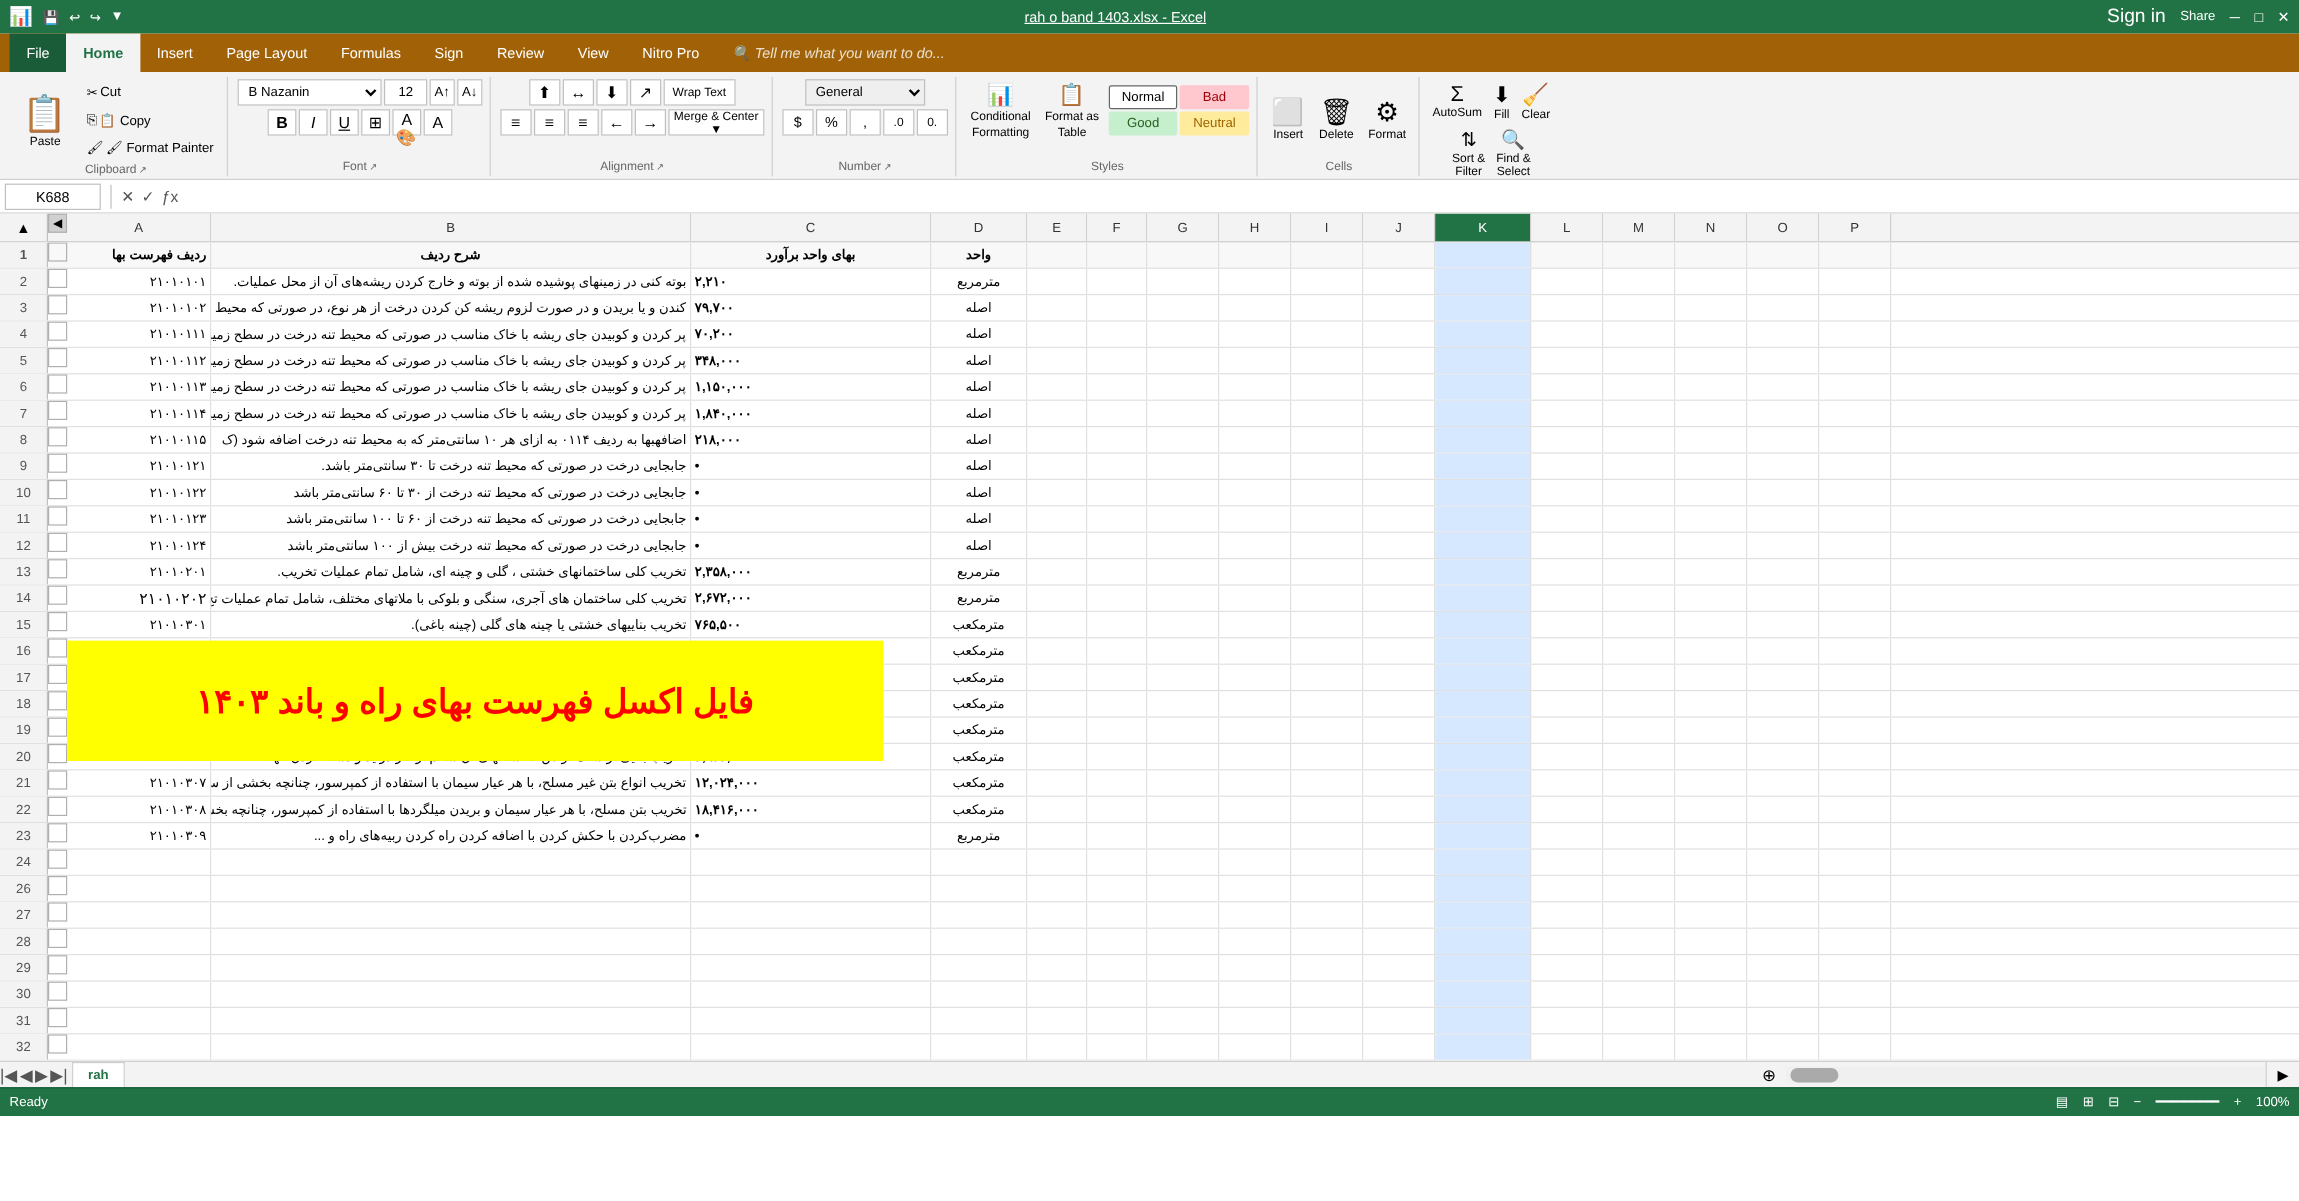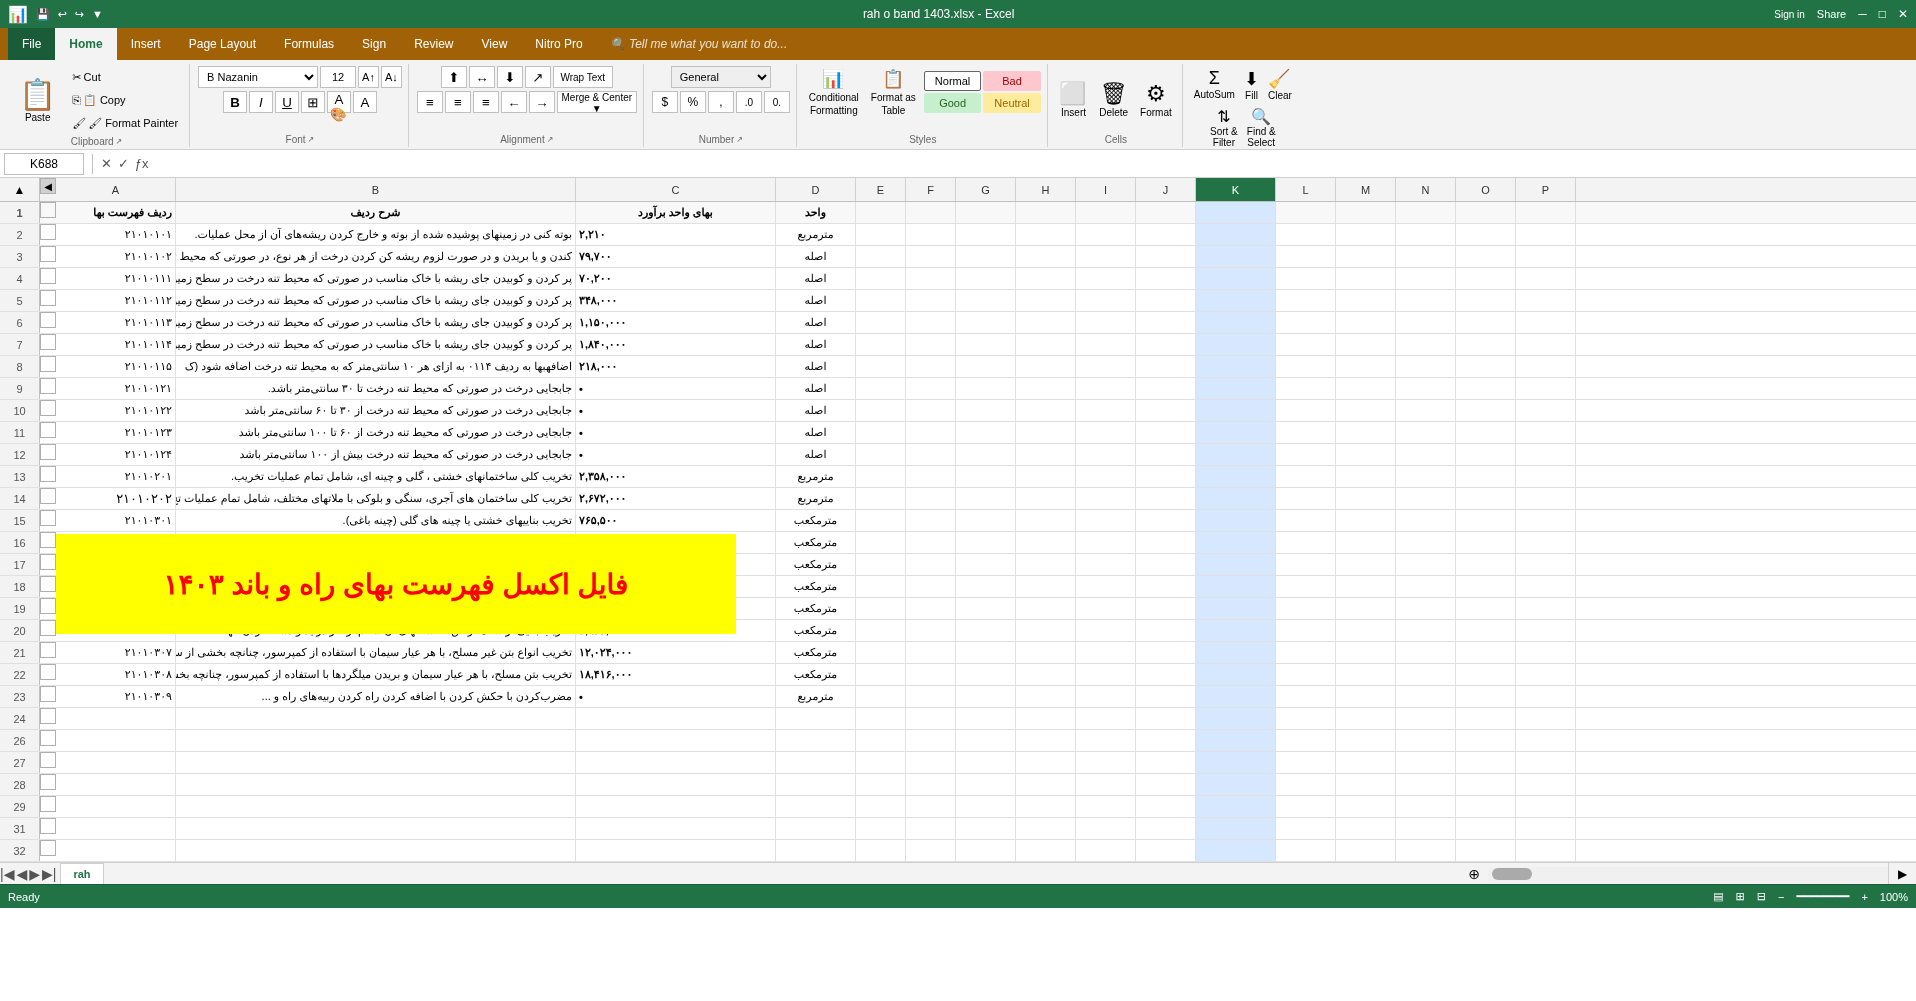--- a/index.html
+++ b/index.html
@@ -8,21 +8,21 @@
     
     .title-bar {
       height: 28px;
       background: #217346;
       display: flex;
       align-items: center;
       justify-content: space-between;
       padding: 0 8px;
       color: white;
     }
-    .title-bar .title { flex: 1; text-align: center; font-size: 12px; }
+    .title-bar .title { flex: 1; text-align: center; font-size: 12px; text-decoration: underline; }
     .ribbon-tabs {
       display: flex;
       align-items: center;
       background: #a16207;
       height: 32px;
       padding-left: 8px;
     }
     .ribbon-tab {
       padding: 6px 14px;
       font-size: 12px;
@@ -297,21 +297,21 @@
 <div class="title-bar">
   <div style="display:flex;align-items:center;gap:8px;">
     <span style="font-size:16px;">📊</span>
     <span style="font-size:11px;">💾</span>
     <span style="font-size:11px;">↩</span>
     <span style="font-size:11px;">↪</span>
     <span style="font-size:11px;">▼</span>
   </div>
   <div class="title">rah o band 1403.xlsx - Excel</div>
   <div style="display:flex;align-items:center;gap:12px;">
-    <span style="font-size:10px;cursor:pointer;">Sign in</span>
+    <span style="font-size:16px;cursor:pointer;">Sign in</span>
     <span style="font-size:11px;cursor:pointer;">Share</span>
     <span style="cursor:pointer;">─</span>
     <span style="cursor:pointer;">□</span>
     <span style="cursor:pointer;">✕</span>
   </div>
 </div>
 
 <div class="ribbon-tabs">
   <div class="ribbon-tab" style="background:#1a5c38;color:white;">File</div>
   <div class="ribbon-tab active">Home</div>
@@ -1095,20 +1095,40 @@
     <div class="cell" style="width:60px;"></div>
     <div class="cell" style="width:60px;"></div>
     <div class="cell selected" style="width:80px;"></div>
     <div class="cell" style="width:60px;"></div>
     <div class="cell" style="width:60px;"></div>
     <div class="cell" style="width:60px;"></div>
     <div class="cell" style="width:60px;"></div>
     <div class="cell" style="width:60px;"></div>
   </div>
         <div class="row">
+    <div class="row-num">30</div>
+    <div class="collapse-btn" style="background:white;"></div>
+    <div class="cell" style="width:120px;"></div>
+    <div class="cell" style="width:400px;"></div>
+    <div class="cell" style="width:200px;"></div>
+    <div class="cell" style="width:80px;"></div>
+    <div class="cell" style="width:50px;"></div>
+    <div class="cell" style="width:50px;"></div>
+    <div class="cell" style="width:60px;"></div>
+    <div class="cell" style="width:60px;"></div>
+    <div class="cell" style="width:60px;"></div>
+    <div class="cell" style="width:60px;"></div>
+    <div class="cell selected" style="width:80px;"></div>
+    <div class="cell" style="width:60px;"></div>
+    <div class="cell" style="width:60px;"></div>
+    <div class="cell" style="width:60px;"></div>
+    <div class="cell" style="width:60px;"></div>
+    <div class="cell" style="width:60px;"></div>
+  </div>
+        <div class="row">
     <div class="row-num">31</div>
     <div class="collapse-btn" style="background:white;"></div>
     <div class="cell" style="width:120px;"></div>
     <div class="cell" style="width:400px;"></div>
     <div class="cell" style="width:200px;"></div>
     <div class="cell" style="width:80px;"></div>
     <div class="cell" style="width:50px;"></div>
     <div class="cell" style="width:50px;"></div>
     <div class="cell" style="width:60px;"></div>
     <div class="cell" style="width:60px;"></div>

